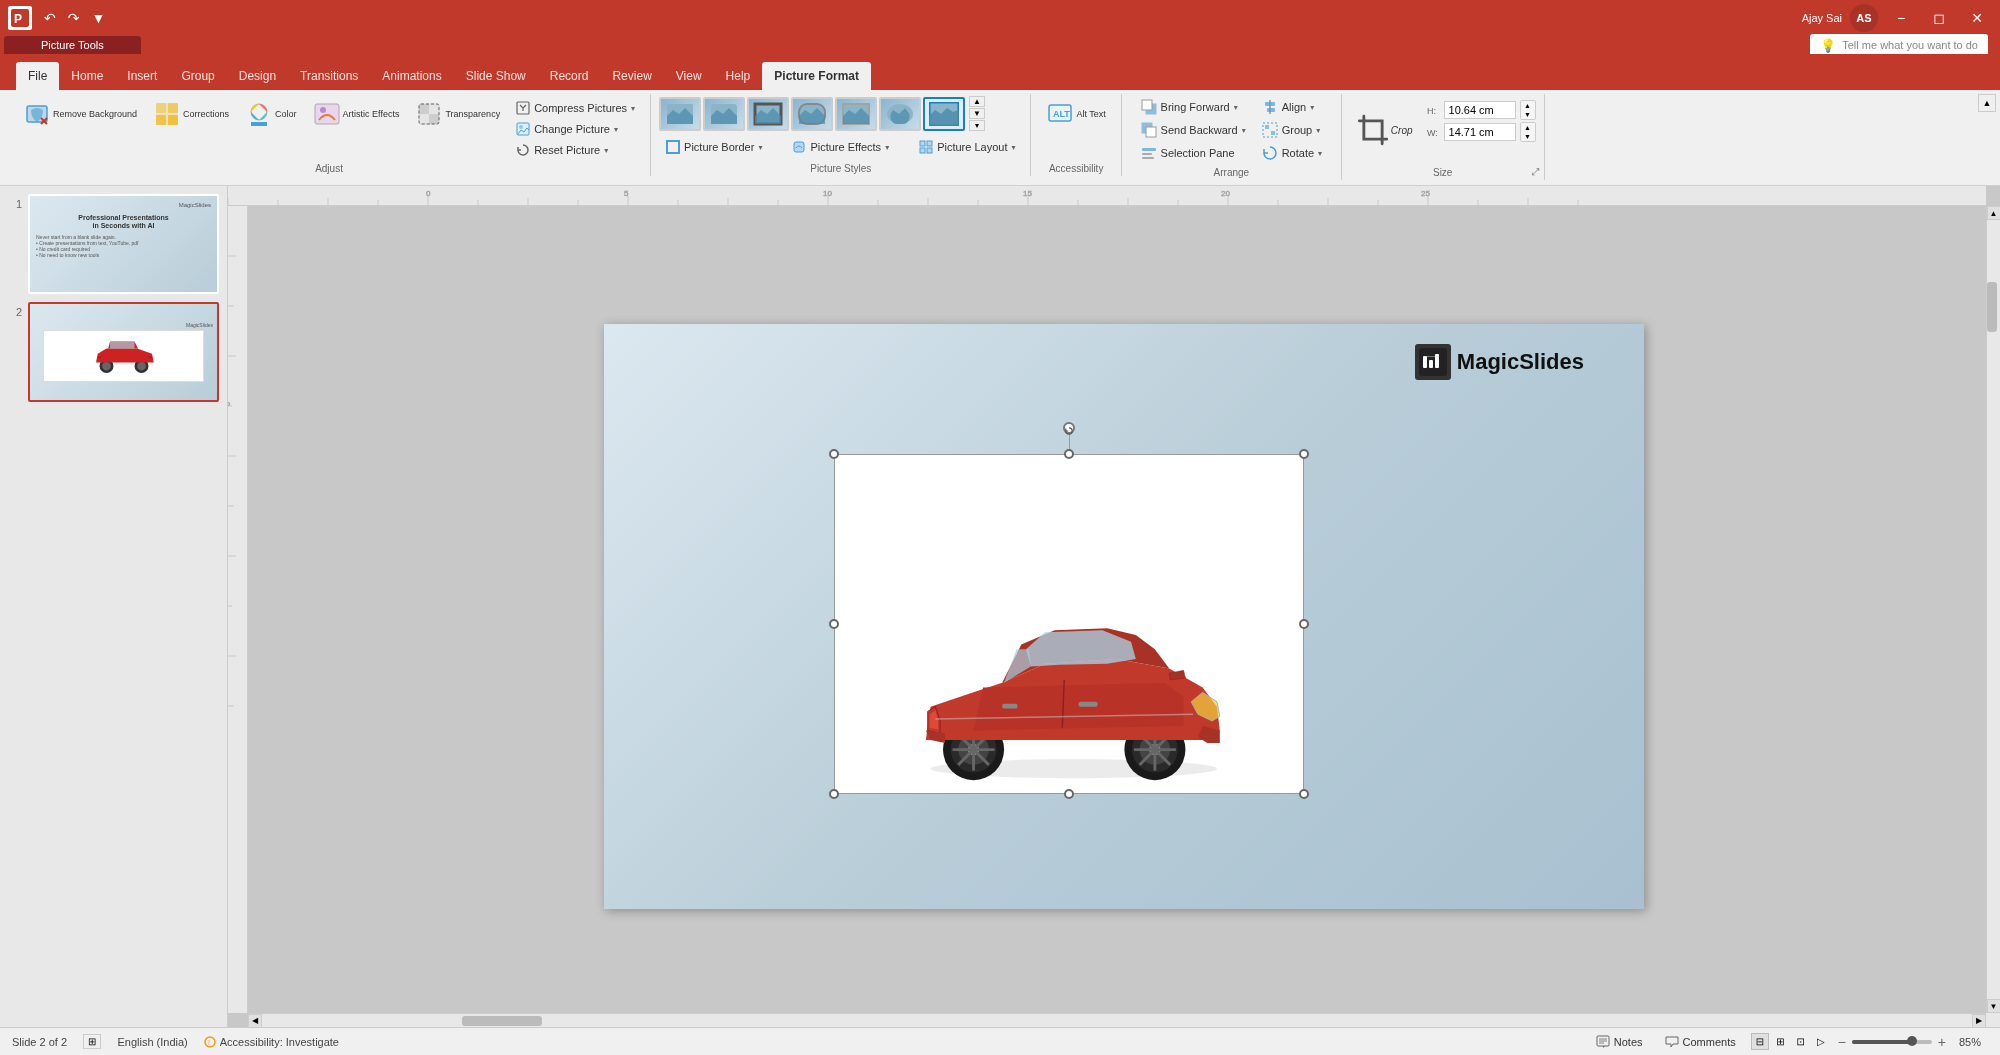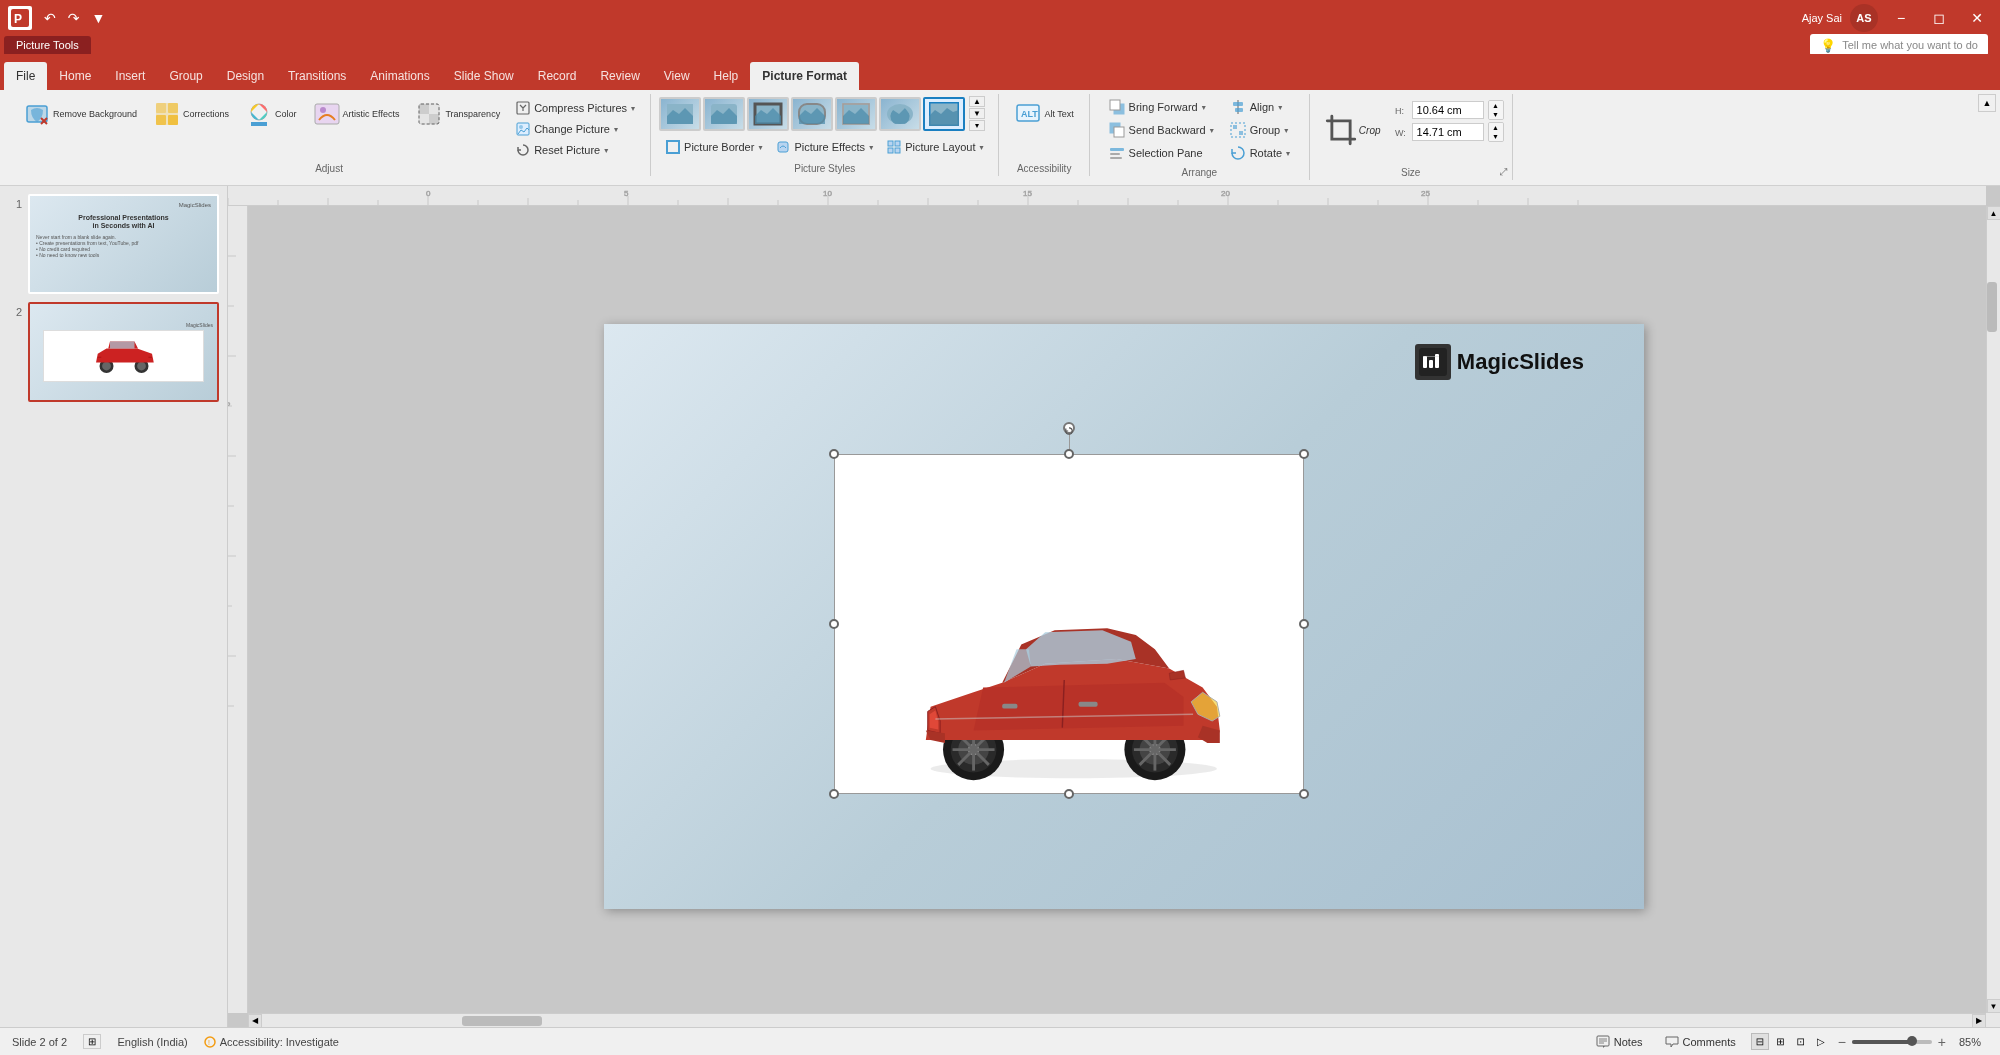--- a/index.html
+++ b/index.html
@@ -24,21 +24,21 @@
     .undo-redo button { background: none; border: none; color: white; cursor: pointer; font-size: 14px; padding: 2px 4px; }
     .win-btn { background: none; border: none; color: white; cursor: pointer; font-size: 14px; width: 30px; height: 28px; display: flex; align-items: center; justify-content: center; }
     .user-badge { background: #a93226; border-radius: 50%; width: 28px; height: 28px; display: flex; align-items: center; justify-content: center; font-size: 11px; font-weight: bold; color: white; }
 
     
     .tab-bar {
       height: 36px;
       background: #c0392b;
       display: flex;
       align-items: flex-end;
-      padding-left: 4px;
+      padding-left: 16px;
     }
     .tab {
       height: 28px;
       padding: 0 12px;
       display: flex;
       align-items: center;
       font-size: 12px;
       color: rgba(255,255,255,0.85);
       cursor: pointer;
       border-radius: 3px 3px 0 0;
@@ -366,21 +366,21 @@
     <button class="win-btn">−</button>
     <button class="win-btn">◻</button>
     <button class="win-btn close">✕</button>
   </div>
 </div>
 
 <div style="display:flex; flex-direction:column; background:#c0392b;">
 
   <div style="display:flex; height:18px; align-items:center; padding-left:4px; background:#c0392b;">
 
-    <div style="margin-left:auto; margin-right: 240px; display:flex; align-items:center; background:#8b2020; padding:0 12px; height:18px; border-radius:3px 3px 0 0;">
+    <div style="margin-left:auto; margin-right: 240px; display:flex; align-items:center; background:#8b2020; padding:0 37px; height:18px; border-radius:3px 3px 0 0;">
       <span style="font-size:11px; color:white;">Picture Tools</span>
     </div>
     <div style="flex:1;"></div>
 
     <div style="display:flex; align-items:center; gap:6px; background:white; border-radius:3px; padding:0 10px; height:22px; margin-right:12px; margin-top:0;">
       <span style="font-size:13px; color:#c0392b;">💡</span>
       <span style="font-size:11px; color:#888;">Tell me what you want to do</span>
     </div>
   </div>
 
@@ -564,21 +564,21 @@
             </svg>
         </div>
 
         <div style="display:flex; flex-direction:column; gap:1px; margin-left:2px;">
           <button style="width:16px; height:11px; background:#f0f0f0; border:1px solid #ccc; cursor:pointer; font-size:8px; display:flex; align-items:center; justify-content:center;">▲</button>
           <button style="width:16px; height:11px; background:#f0f0f0; border:1px solid #ccc; cursor:pointer; font-size:8px; display:flex; align-items:center; justify-content:center;">▼</button>
           <button style="width:16px; height:11px; background:#f0f0f0; border:1px solid #ccc; cursor:pointer; font-size:8px; display:flex; align-items:center; justify-content:center;">▾</button>
         </div>
       </div>
 
-      <div style="display:flex; gap:0; margin-top:4px;">
+      <div style="display:flex; gap:16px; margin-top:4px;">
         <button class="ribbon-btn-small">
           <svg width="14" height="14" viewBox="0 0 14 14">
             <rect x="1" y="1" width="12" height="12" fill="none" stroke="#4a9fd4" stroke-width="2"></rect>
           </svg>
           <span>Picture Border</span>
           <span class="dropdown-arrow">▾</span>
         </button>
         <button class="ribbon-btn-small">
           <svg width="14" height="14" viewBox="0 0 14 14">
             <rect x="2" y="2" width="10" height="10" rx="2" fill="#b8d4f0" stroke="#4a9fd4" stroke-width="1"></rect>

